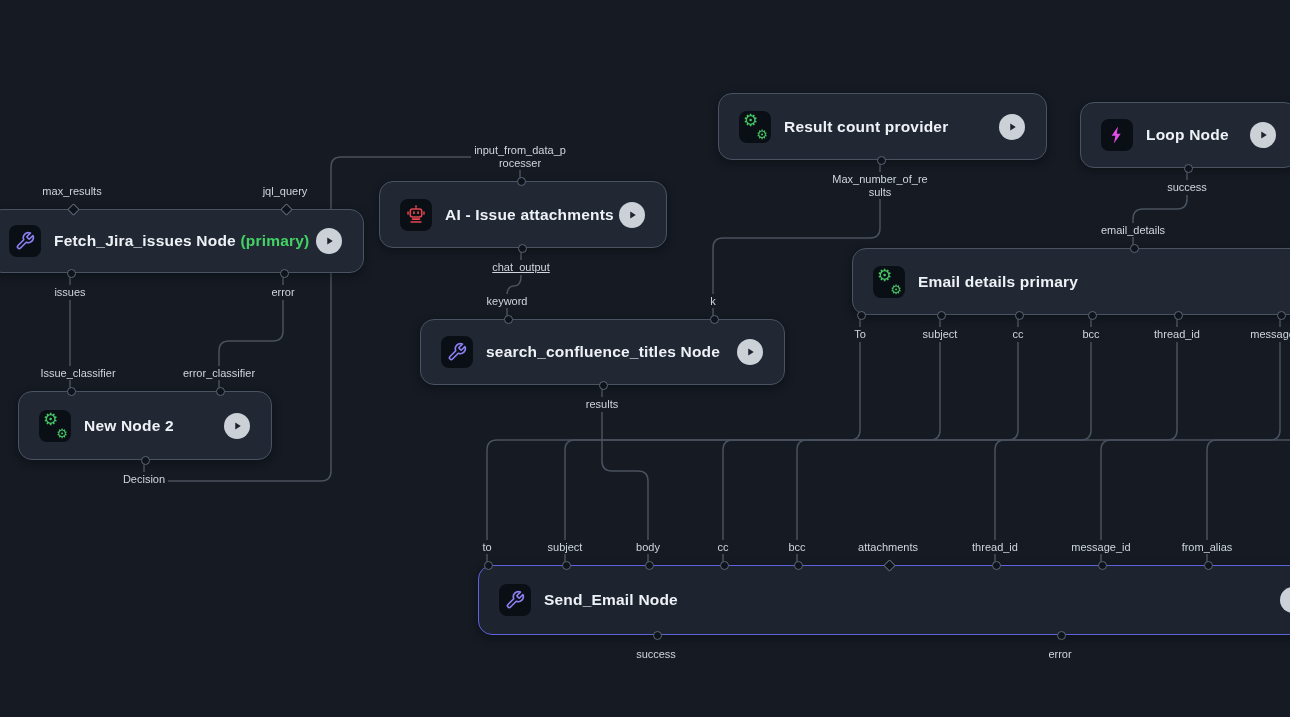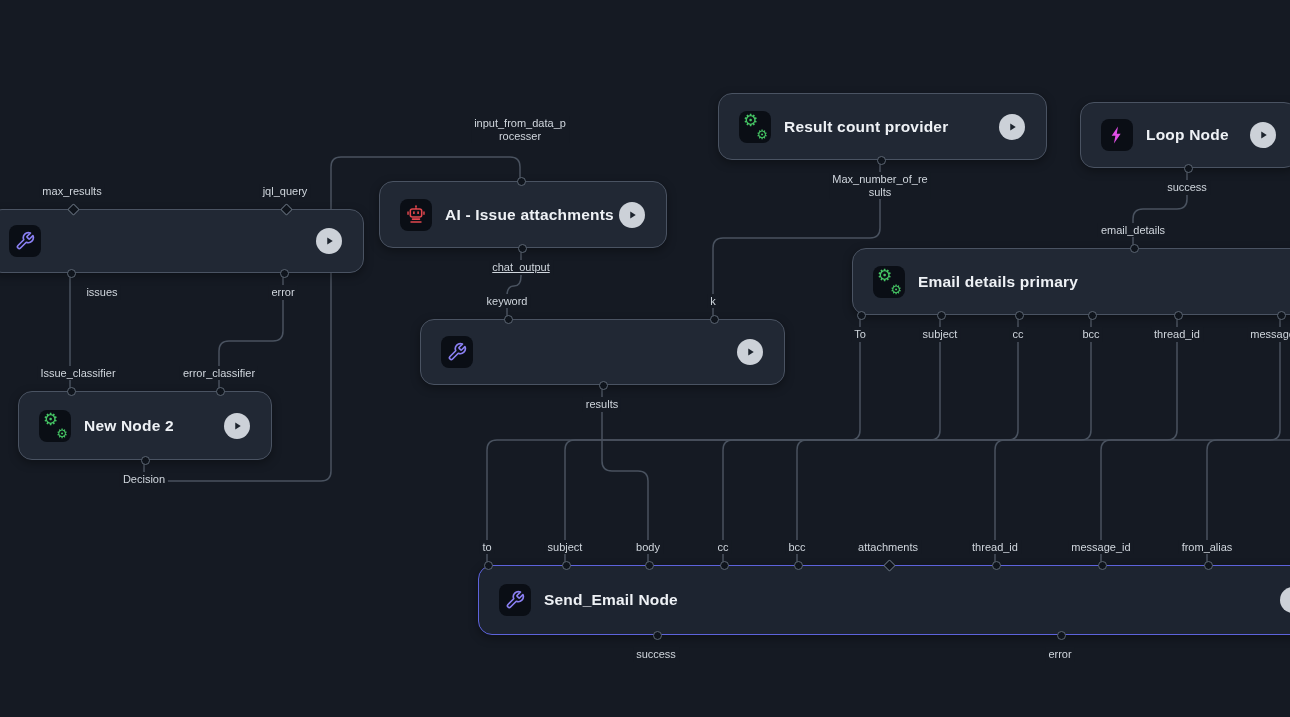--- a/index.html
+++ b/index.html
@@ -58,23 +58,23 @@
       <path d="M940 315L940 430 Q940 440 930 440L575 440 Q565 440 565 450L565 565" fill="none" stroke="#49525f" stroke-width="1.5"></path>
       <path d="M1018 315L1018 430 Q1018 440 1008 440L733 440 Q723 440 723 450L723 565" fill="none" stroke="#49525f" stroke-width="1.5"></path>
       <path d="M1091 315L1091 430 Q1091 440 1081 440L807 440 Q797 440 797 450L797 565" fill="none" stroke="#49525f" stroke-width="1.5"></path>
       <path d="M1177 315L1177 430 Q1177 440 1167 440L1005 440 Q995 440 995 450L995 565" fill="none" stroke="#49525f" stroke-width="1.5"></path>
       <path d="M1280 315L1280 430 Q1280 440 1270 440L1111 440 Q1101 440 1101 450L1101 565" fill="none" stroke="#49525f" stroke-width="1.5"></path>
       <path d="M1320 315L1320 430 Q1320 440 1310 440L1217 440 Q1207 440 1207 450L1207 565" fill="none" stroke="#49525f" stroke-width="1.5"></path>
     </svg>
   <div id="labels-layer">
       <div class="port-label" style="left: 72px; bottom: 519px;">max_results</div>
       <div class="port-label" style="left: 285px; bottom: 519px;">jql_query</div>
-      <div class="port-label" style="left: 70px; top: 285px; margin-left: 32px;">issues</div>
+      <div class="port-label" style="left: 70px; top: 285px;">issues</div>
       <div class="port-label" style="left: 283px; top: 285px;">error</div>
-      <div class="port-label" style="left: 520px; bottom: 574px;">input_from_data_p
+      <div class="port-label" style="left: 520px; bottom: 547px;">input_from_data_p
 rocesser</div>
       <div class="port-label" style="left: 521px; top: 260px; text-decoration: underline;">chat_output</div>
       <div class="port-label" style="left: 880px; top: 172px;">Max_number_of_re
 sults</div>
       <div class="port-label" style="left: 1187px; top: 180px;">success</div>
       <div class="port-label" style="left: 1133px; bottom: 480px;">email_details</div>
       <div class="port-label" style="left: 860px; top: 327px;">To</div>
       <div class="port-label" style="left: 940px; top: 327px;">subject</div>
       <div class="port-label" style="left: 1018px; top: 327px;">cc</div>
       <div class="port-label" style="left: 1091px; top: 327px;">bcc</div>
@@ -98,20 +98,21 @@
       <div class="port-label" style="left: 656px; top: 647px;">success</div>
       <div class="port-label" style="left: 1060px; top: 647px;">error</div>
     </div>
   <div id="nodes-layer">
       <div class="node" style="left: -12px; top: 209px; width: 376px; height: 64px;">
         <div class="node-icon">
           <svg width="20" height="20" viewBox="0 0 24 24">
             <path d="M14.7 6.3a1 1 0 0 0 0 1.4l1.6 1.6a1 1 0 0 0 1.4 0l3.77-3.77a6 6 0 0 1-7.94 7.94l-6.91 6.91a2.12 2.12 0 0 1-3-3l6.91-6.91a6 6 0 0 1 7.94-7.94l-3.76 3.76z" fill="none" stroke="#8b80f4" stroke-width="2" stroke-linecap="round" stroke-linejoin="round"></path>
           </svg>
         </div>
+        <div class="node-title"><span>Fetch_Jira_issues Node</span><span class="suffix"> (primary)</span></div>
         <div class="play">
           <svg width="12" height="12" viewBox="0 0 24 24">
             <path d="M8.5 5.2v13.6L19.5 12z" fill="#1d242e"></path>
           </svg>
         </div>
         <div class="port diamond" style="left: 79.5px; top: -5px;"></div>
         <div class="port diamond" style="left: 292.5px; top: -5px;"></div>
         <div class="port" style="left: 77.5px; top: 59px;"></div>
         <div class="port" style="left: 290.5px; top: 59px;"></div>
       </div>
@@ -177,20 +178,21 @@
         <div class="port" style="left: 234.5px; top: 62px;"></div>
         <div class="port" style="left: 320.5px; top: 62px;"></div>
         <div class="port" style="left: 423.5px; top: 62px;"></div>
       </div>
       <div class="node" style="left: 420px; top: 319px; width: 365px; height: 66px;">
         <div class="node-icon">
           <svg width="20" height="20" viewBox="0 0 24 24">
             <path d="M14.7 6.3a1 1 0 0 0 0 1.4l1.6 1.6a1 1 0 0 0 1.4 0l3.77-3.77a6 6 0 0 1-7.94 7.94l-6.91 6.91a2.12 2.12 0 0 1-3-3l6.91-6.91a6 6 0 0 1 7.94-7.94l-3.76 3.76z" fill="none" stroke="#8b80f4" stroke-width="2" stroke-linecap="round" stroke-linejoin="round"></path>
           </svg>
         </div>
+        <div class="node-title"><span>search_confluence_titles Node</span></div>
         <div class="play">
           <svg width="12" height="12" viewBox="0 0 24 24">
             <path d="M8.5 5.2v13.6L19.5 12z" fill="#1d242e"></path>
           </svg>
         </div>
         <div class="port" style="left: 82.5px; top: -5px;"></div>
         <div class="port" style="left: 288.5px; top: -5px;"></div>
         <div class="port" style="left: 177.5px; top: 61px;"></div>
       </div>
       <div class="node" style="left: 18px; top: 391px; width: 254px; height: 69px;">

